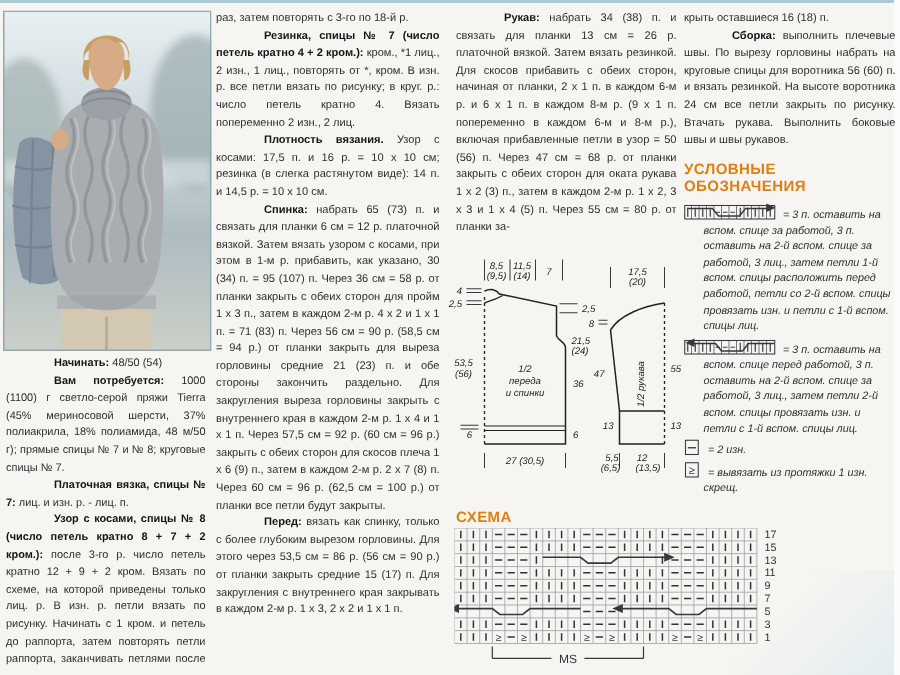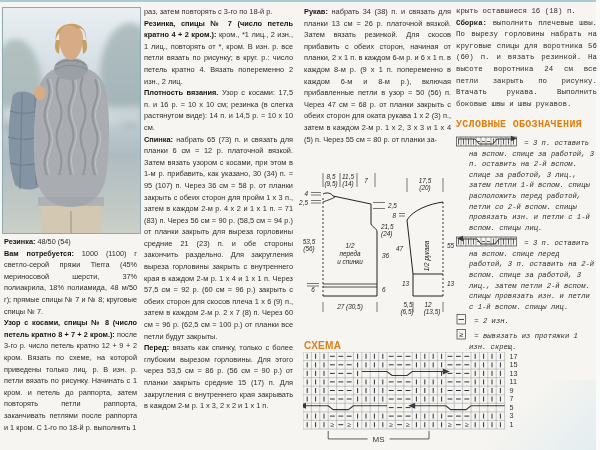--- a/index.html
+++ b/index.html
@@ -6,25 +6,25 @@
   .page{position:relative;width:600px;height:450px;background:#f7f5f1;overflow:hidden;
         font-family:"Liberation Sans", sans-serif;color:#2e2e2e;}
   .top-strip{position:absolute;top:0;left:0;right:0;height:2px;background:#a9c9d3;}
   .scan-right{position:absolute;right:0;top:0;width:4px;height:100%;background:#fbfbfa;}
   .scan-corner{position:absolute;right:4px;bottom:0;width:110px;height:70px;
         background:linear-gradient(135deg,rgba(227,237,240,0) 30%,#e3edf0 100%);}
   .photo{position:absolute;left:2px;top:7px;width:139px;height:227px;}
   .photo svg{display:block;}
   .txtcol{position:absolute;font-size:7.4px;line-height:11.6px;text-align:justify;overflow:hidden;}
   .txtcol p{margin:0;}
-  .txtcol b{color:#141414;}
+  .txtcol b{color:#141414;margin-left:32px;}
   #colA{left:4px;top:236px;width:133px;height:212px;font-size:7.3px;}
   #colB{left:144px;top:6px;width:149px;height:443px;}
   #colC{left:304px;top:6px;width:147px;height:152px;}
-  #colD{left:456px;top:6px;width:141px;height:443px;font-family:Liberation Mono, monospace;}
+  #colD{left:456px;top:6px;width:141px;height:443px;}
   .orange-head{font-weight:bold;color:#e07f10;font-size:10px;letter-spacing:.3px;}
   #legend-title{margin-top:9px;margin-bottom:3px;}
   .legend-item{font-style:italic;font-size:7.2px;line-height:10.6px;
         padding-left:13px;text-indent:-13px;text-align:left;margin-bottom:1px;}
   .legend-item svg{vertical-align:-2px;margin-right:2px;}
   #schematic{position:absolute;left:295px;top:156px;width:162px;height:186px;}
   #schematic text{font-family:"Liberation Sans",sans-serif;font-style:italic;
         font-size:6.4px;fill:#222;}
   #chart-title{position:absolute;left:304px;top:340px;text-align:right;}
   #chart{position:absolute;left:303px;top:352px;width:240px;height:100px;}
@@ -88,22 +88,23 @@
         <path d="M57,30 C57,14 81,14 81,30 C81,44 75,53 69,53 C63,53 57,44 57,30 Z" fill="#d7ab85"></path>
         <path d="M54,34 C50,12 88,10 84,34 C84,24 80,19 75,22 C70,16 60,18 58,26 C55,28 54,30 54,34 Z" fill="#c6a061"></path>
         <path d="M54,33 C52,40 53,45 57,47 L58,33 Z" fill="#c6a061"></path>
         <path d="M84,33 C86,40 85,45 81,47 L80,33 Z" fill="#c6a061"></path>
       </g>
       <rect x="0.5" y="0.5" width="138" height="226" fill="none" stroke="#8fa8b6"></rect>
     </svg>
   </div>
 
   <div id="colA" class="txtcol">
-      <p><b>Резинка: </b>48/50 (54)</p>
+      <p><b>Начинать: </b>48/50 (54)</p>
       <p><b>Вам потребуется: </b>1000 (1100) г светло-серой пряжи Tierra (45% мериносовой шерсти, 37% полиакрила, 18% полиамида, 48 м/50 г); прямые спицы № 7 и № 8; круговые спицы № 7.</p>
+      <p><b>Платочная вязка, спицы № 7: </b>лиц. и изн. р. - лиц. п.</p>
       <p><b>Узор с косами, спицы № 8 (число петель кратно 8 + 7 + 2 кром.): </b>после 3-го р. число петель кратно 12 + 9 + 2 кром. Вязать по схеме, на которой приведены только лиц. р. В изн. р. петли вязать по рисунку. Начинать с 1 кром. и петель до раппорта, затем повторять петли раппорта, заканчивать петлями после раппорта и 1 кром. С 1-го по 18-й р. выполнить 1</p>
     </div>
   <div id="colB" class="txtcol">
       <p>раз, затем повторять с 3-го по 18-й р.</p>
       <p><b>Резинка, спицы № 7 (число петель кратно 4 + 2 кром.): </b>кром., *1 лиц., 2 изн., 1 лиц., повторять от *, кром. В изн. р. все петли вязать по рисунку; в круг. р.: число петель кратно 4. Вязать попеременно 2 изн., 2 лиц.</p>
       <p><b>Плотность вязания. </b>Узор с косами: 17,5 п. и 16 р. = 10 х 10 см; резинка (в слегка растянутом виде): 14 п. и 14,5 р. = 10 х 10 см.</p>
       <p><b>Спинка: </b>набрать 65 (73) п. и связать для планки 6 см = 12 р. платочной вязкой. Затем вязать узором с косами, при этом в 1-м р. прибавить, как указано, 30 (34) п. = 95 (107) п. Через 36 см = 58 р. от планки закрыть с обеих сторон для пройм 1 х 3 п., затем в каждом 2-м р. 4 х 2 и 1 х 1 п. = 71 (83) п. Через 56 см = 90 р. (58,5 см = 94 р.) от планки закрыть для выреза горловины средние 21 (23) п. и обе стороны закончить раздельно. Для закругления выреза горловины закрыть с внутреннего края в каждом 2-м р. 1 х 4 и 1 х 1 п. Через 57,5 см = 92 р. (60 см = 96 р.) закрыть с обеих сторон для скосов плеча 1 х 6 (9) п., затем в каждом 2-м р. 2 х 7 (8) п. Через 60 см = 96 р. (62,5 см = 100 р.) от планки все петли будут закрыты.</p>
       <p><b>Перед: </b>вязать как спинку, только с более глубоким вырезом горловины. Для этого через 53,5 см = 86 р. (56 см = 90 р.) от планки закрыть средние 15 (17) п. Для закругления с внутреннего края закрывать в каждом 2-м р. 1 х 3, 2 х 2 и 1 х 1 п.</p>
     </div>
   <div id="colC" class="txtcol">

